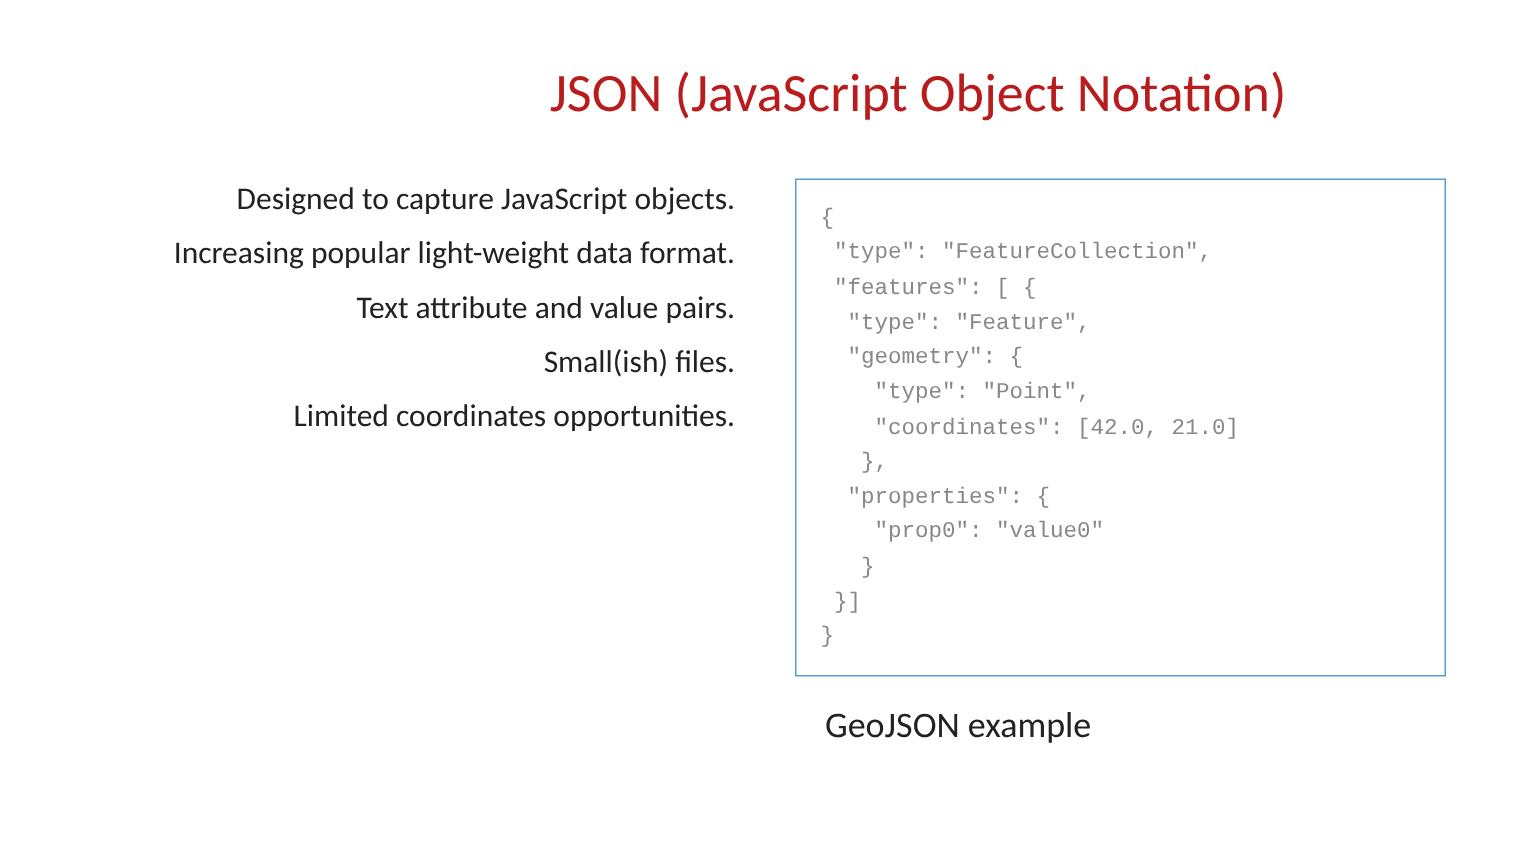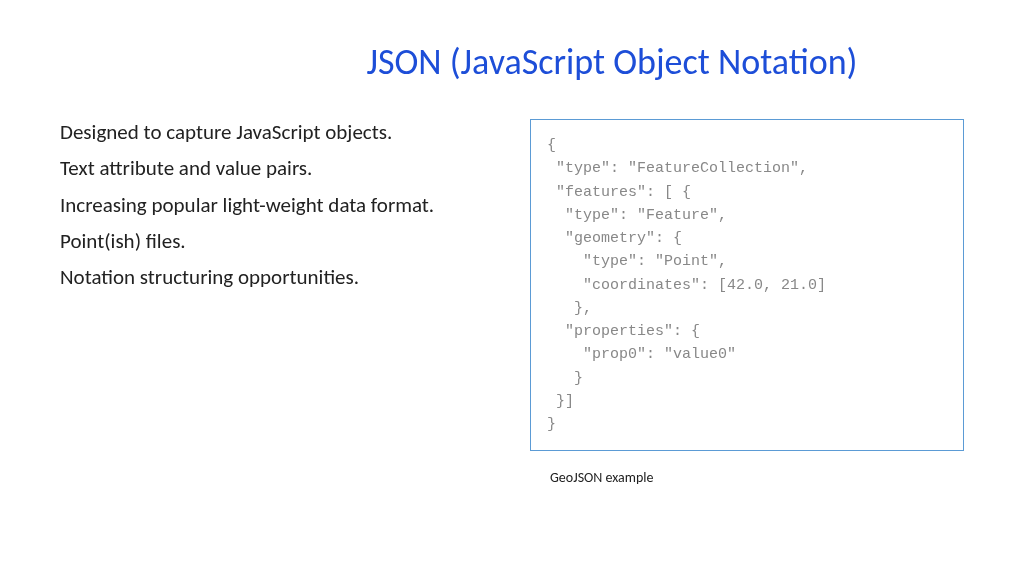--- a/index.html
+++ b/index.html
@@ -15,68 +15,69 @@
       color: #000000;
       position: relative;
       padding: 40px 60px;
     }
     .title {
       font-size: 36px;
       font-weight: 400;
       text-align: center;
       margin-bottom: 35px;
       margin-left: 200px;
-      color: #1d4ed8;
+      color: #b91c1c;
     }
     .content {
       display: flex;
       gap: 40px;
     }
     .left-column {
       flex: 0 0 430px;
     }
     .bullet-item {
       font-size: 21px;
       line-height: 1.25;
       margin-bottom: 10px;
       color: #222;
+      text-align: right;
     }
     .right-column {
       flex: 1;
       padding-top: 0;
     }
     .code-box {
       border: 1px solid #5B9BD5;
       padding: 14px 16px;
       font-family: 'Courier New', Courier, monospace;
       font-size: 15px;
       line-height: 1.55;
       color: #888;
       white-space: pre;
       background: #fff;
     }
     .caption {
-      font-size: 14px;
+      font-size: 24px;
       margin-top: 18px;
       margin-left: 20px;
       color: #222;
     }
   </style>
 </head>
 <body>
 
 <h1 class="title">JSON (JavaScript Object Notation)</h1>
 
 <div class="content">
   <div class="left-column">
     <div class="bullet-item">Designed to capture JavaScript objects.</div>
+    <div class="bullet-item">Increasing popular light-weight data format.</div>
     <div class="bullet-item">Text attribute and value pairs.</div>
-    <div class="bullet-item">Increasing popular light-weight data format.</div>
-    <div class="bullet-item">Point(ish) files.</div>
-    <div class="bullet-item">Notation structuring opportunities.</div>
+    <div class="bullet-item">Small(ish) files.</div>
+    <div class="bullet-item">Limited coordinates opportunities.</div>
   </div>
   <div class="right-column">
     <div class="code-box">{
  "type": "FeatureCollection",
  "features": [ {
   "type": "Feature",
   "geometry": {
     "type": "Point",
     "coordinates": [42.0, 21.0]
    },

